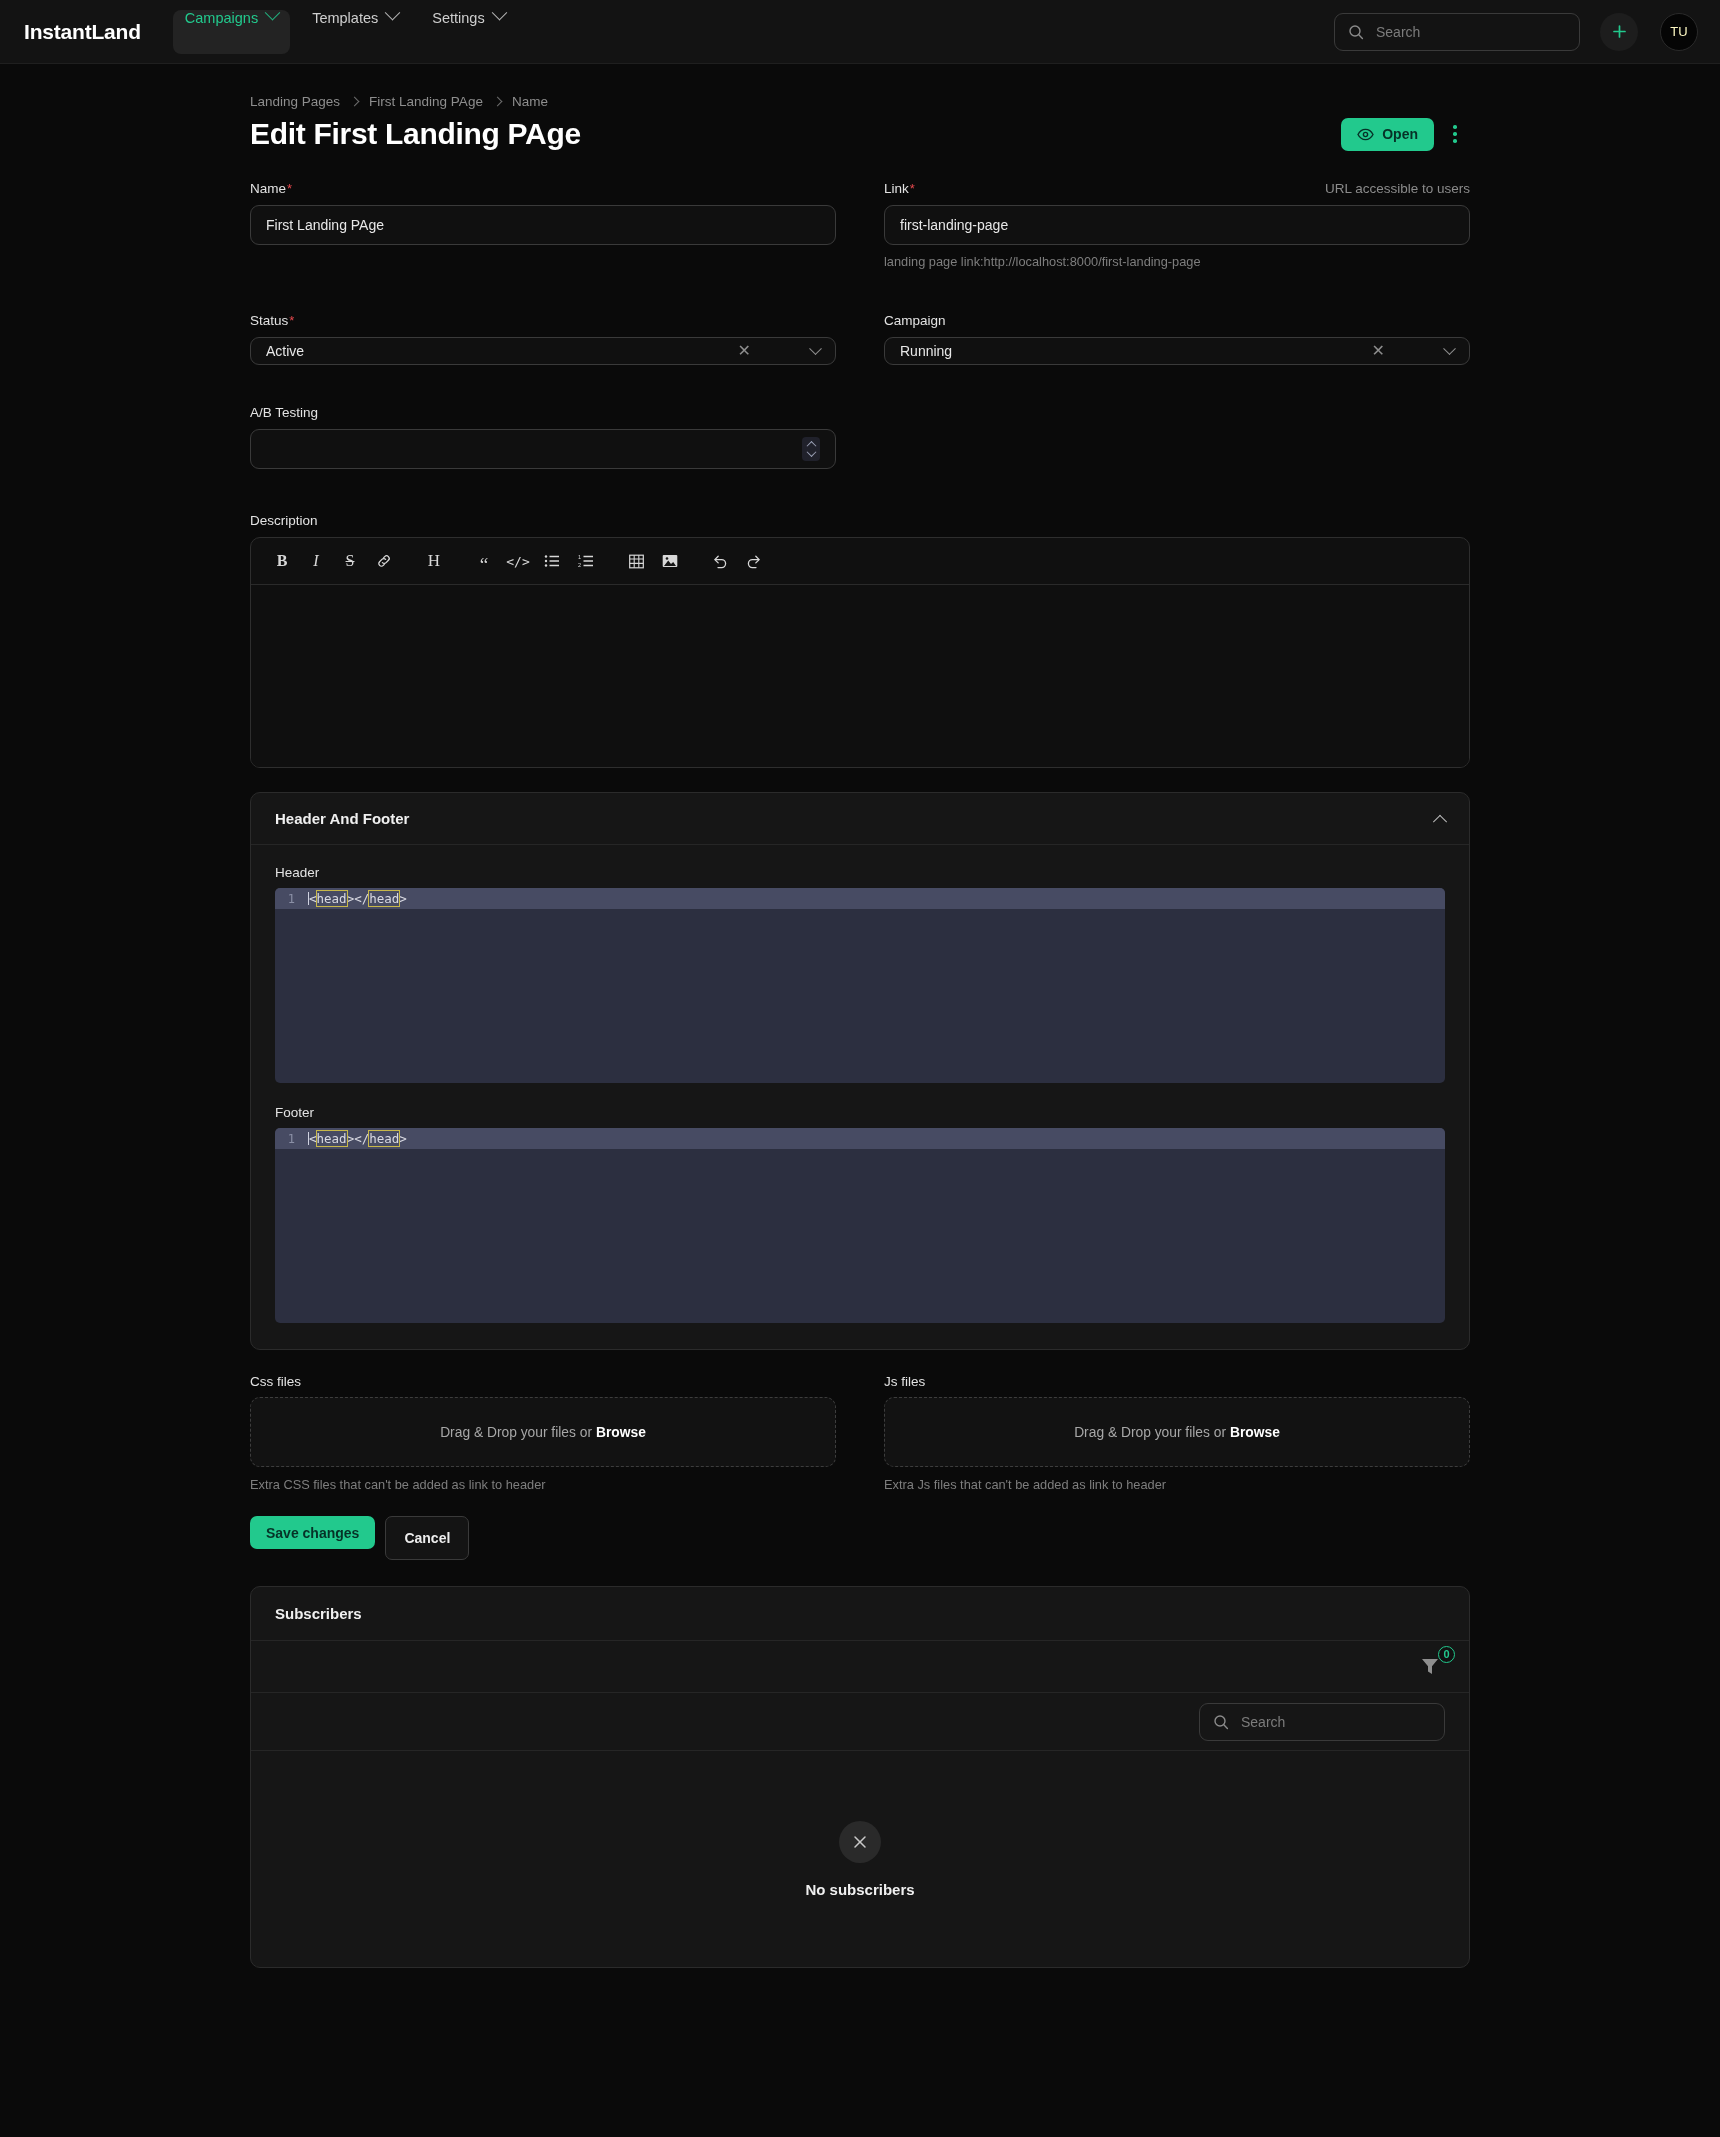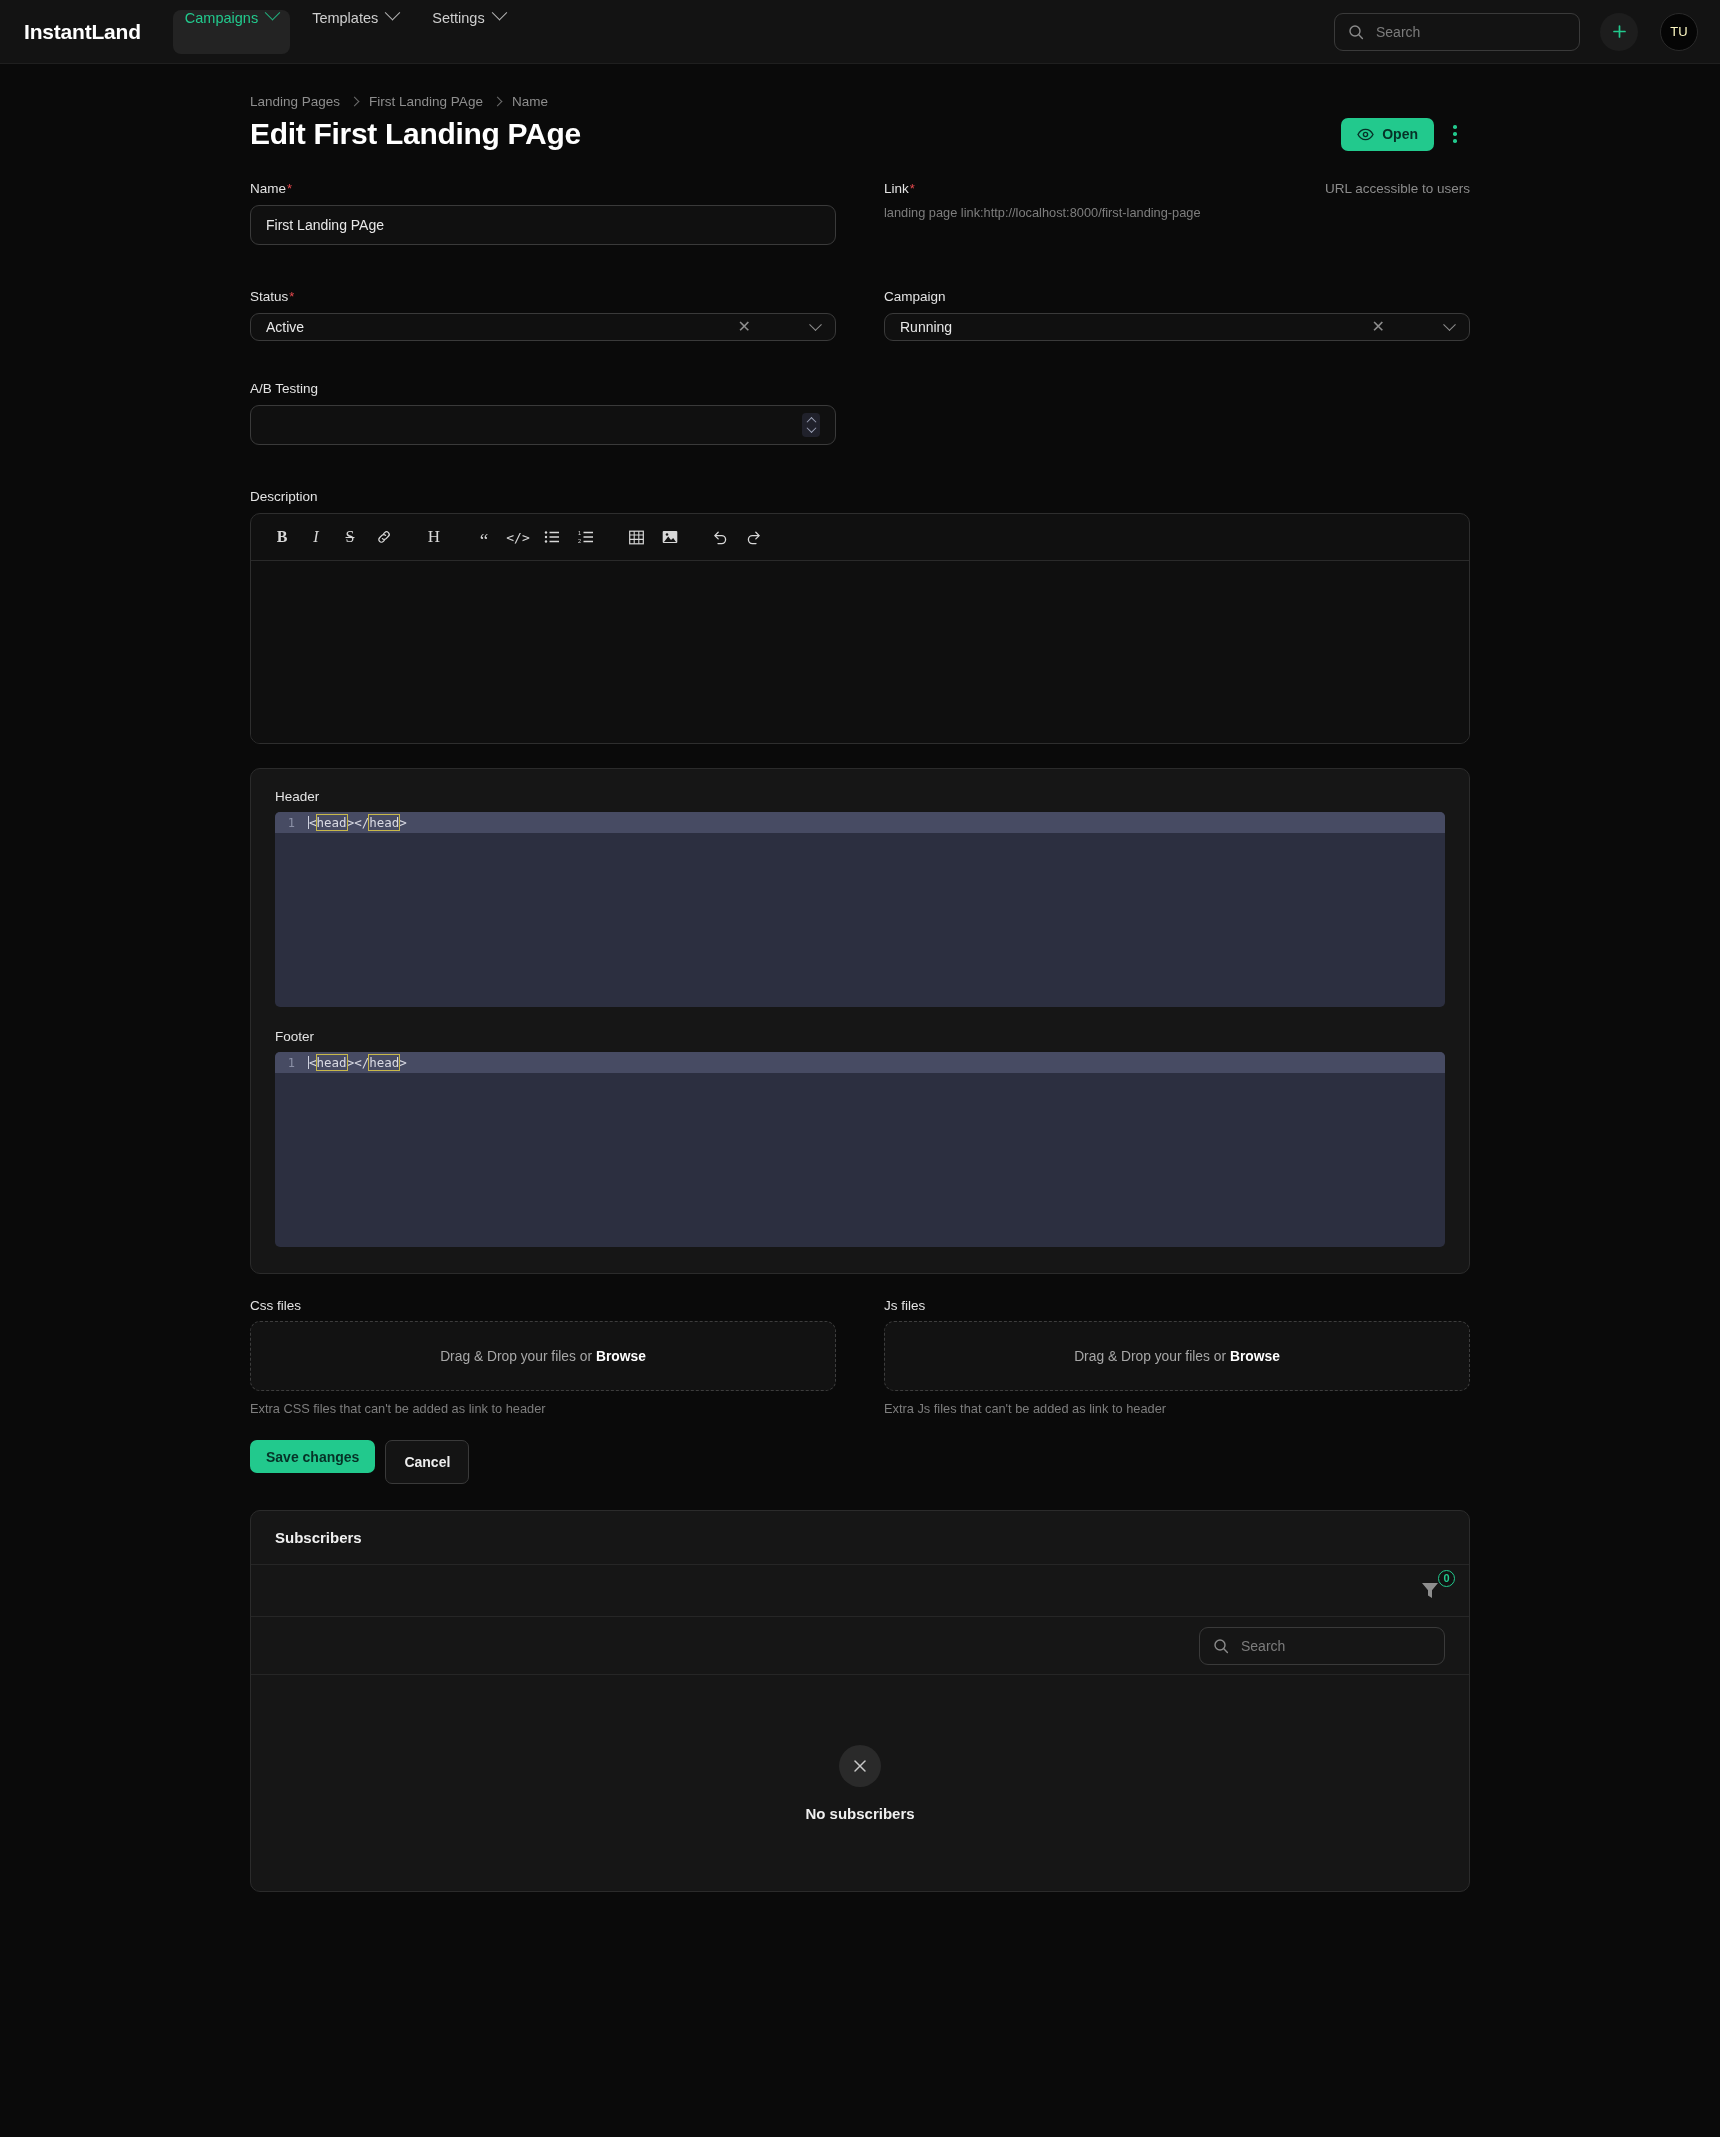--- a/index.html
+++ b/index.html
@@ -392,20 +392,21 @@
         <span><span>Name</span><span class="req">*</span></span>
       </div>
       <input class="input" type="text" value="First Landing PAge" style="">
     </div>
 
     <div class="field">
       <div class="flabel">
         <span><span>Link</span><span class="req">*</span></span>
         <span class="hint">URL accessible to users</span>
       </div>
+      <input class="input" type="text" value="first-landing-page" style="">
       <div class="helper">landing page link:http://localhost:8000/first-landing-page</div>
     </div>
   </div>
 
   <div class="grid2" style="margin-top:22px;">
     <div class="field">
       <div class="flabel">
         <span><span>Status</span><span class="req">*</span></span>
       </div>
       <div class="select">
@@ -523,20 +524,24 @@
             <path d="M12.6 5.6H6.4a4 4 0 1 0 0 8H10" stroke="#d8d8d8" stroke-width="1.3" stroke-linecap="round"></path>
             <path d="M9.8 2.2l3.4 3.4-3.4 3.3" stroke="#d8d8d8" stroke-width="1.3" stroke-linecap="round" stroke-linejoin="round"></path>
           </svg>
         </div>
       </div>
       <div class="editor-body"></div>
     </div>
   </div>
 
   <div class="panel">
+    <div class="panel-head">
+      <span class="panel-title">Header And Footer</span>
+      <span class="chev-up"></span>
+    </div>
     <div class="panel-body">
 
       <div>
         <div class="sublabel">Header</div>
         <div class="code" style="height:195px;">
           <div class="line">
             <span class="gutter">1</span>
             <span class="src"><span class="caret-bar"></span>&lt;<span class="tagname">head</span>&gt;&lt;/<span class="tagname">head</span>&gt;</span>
           </div>
         </div>

